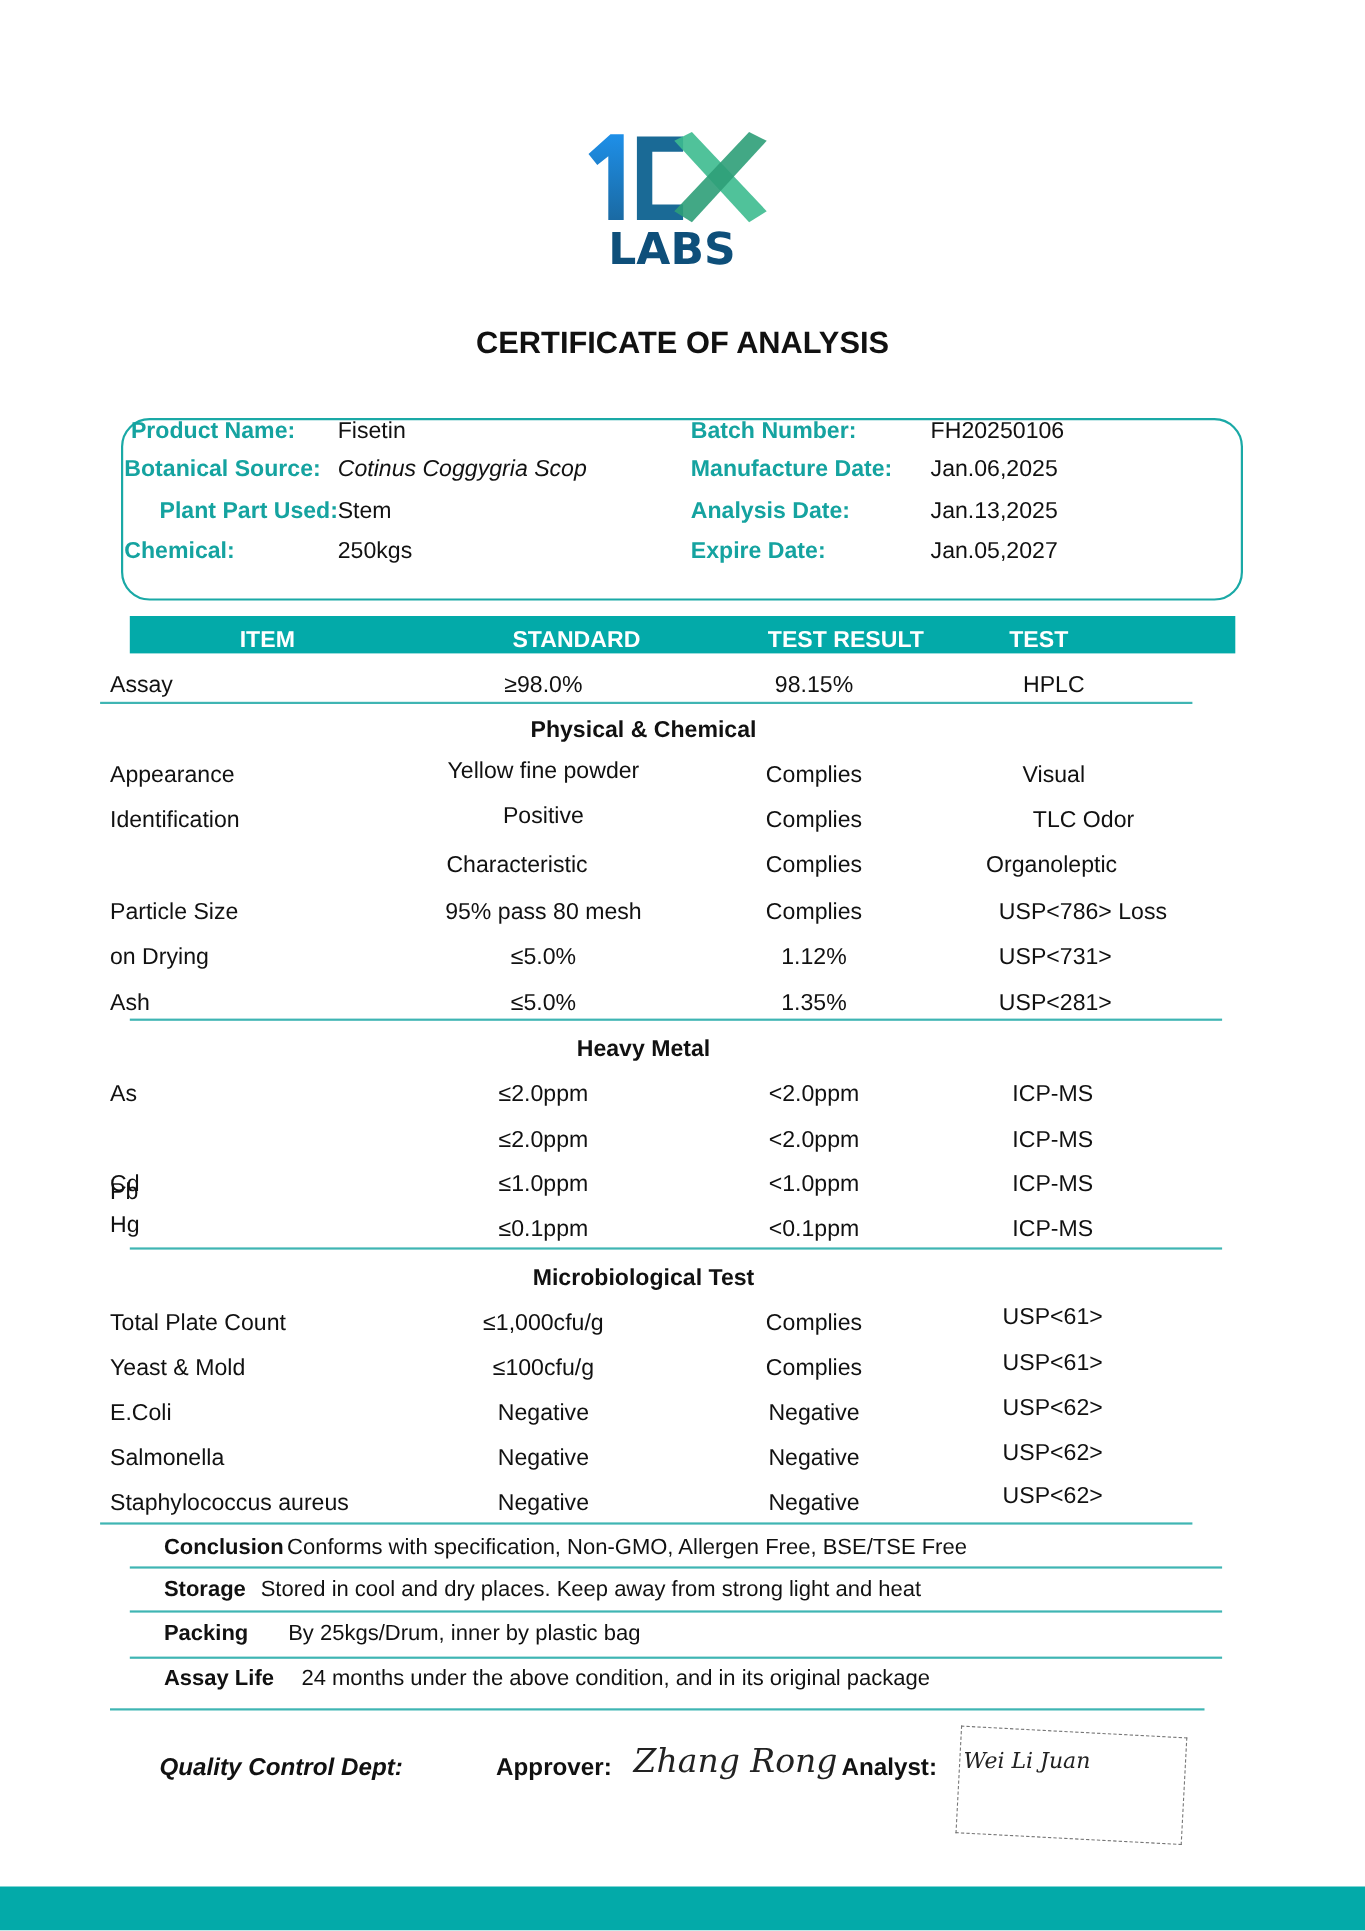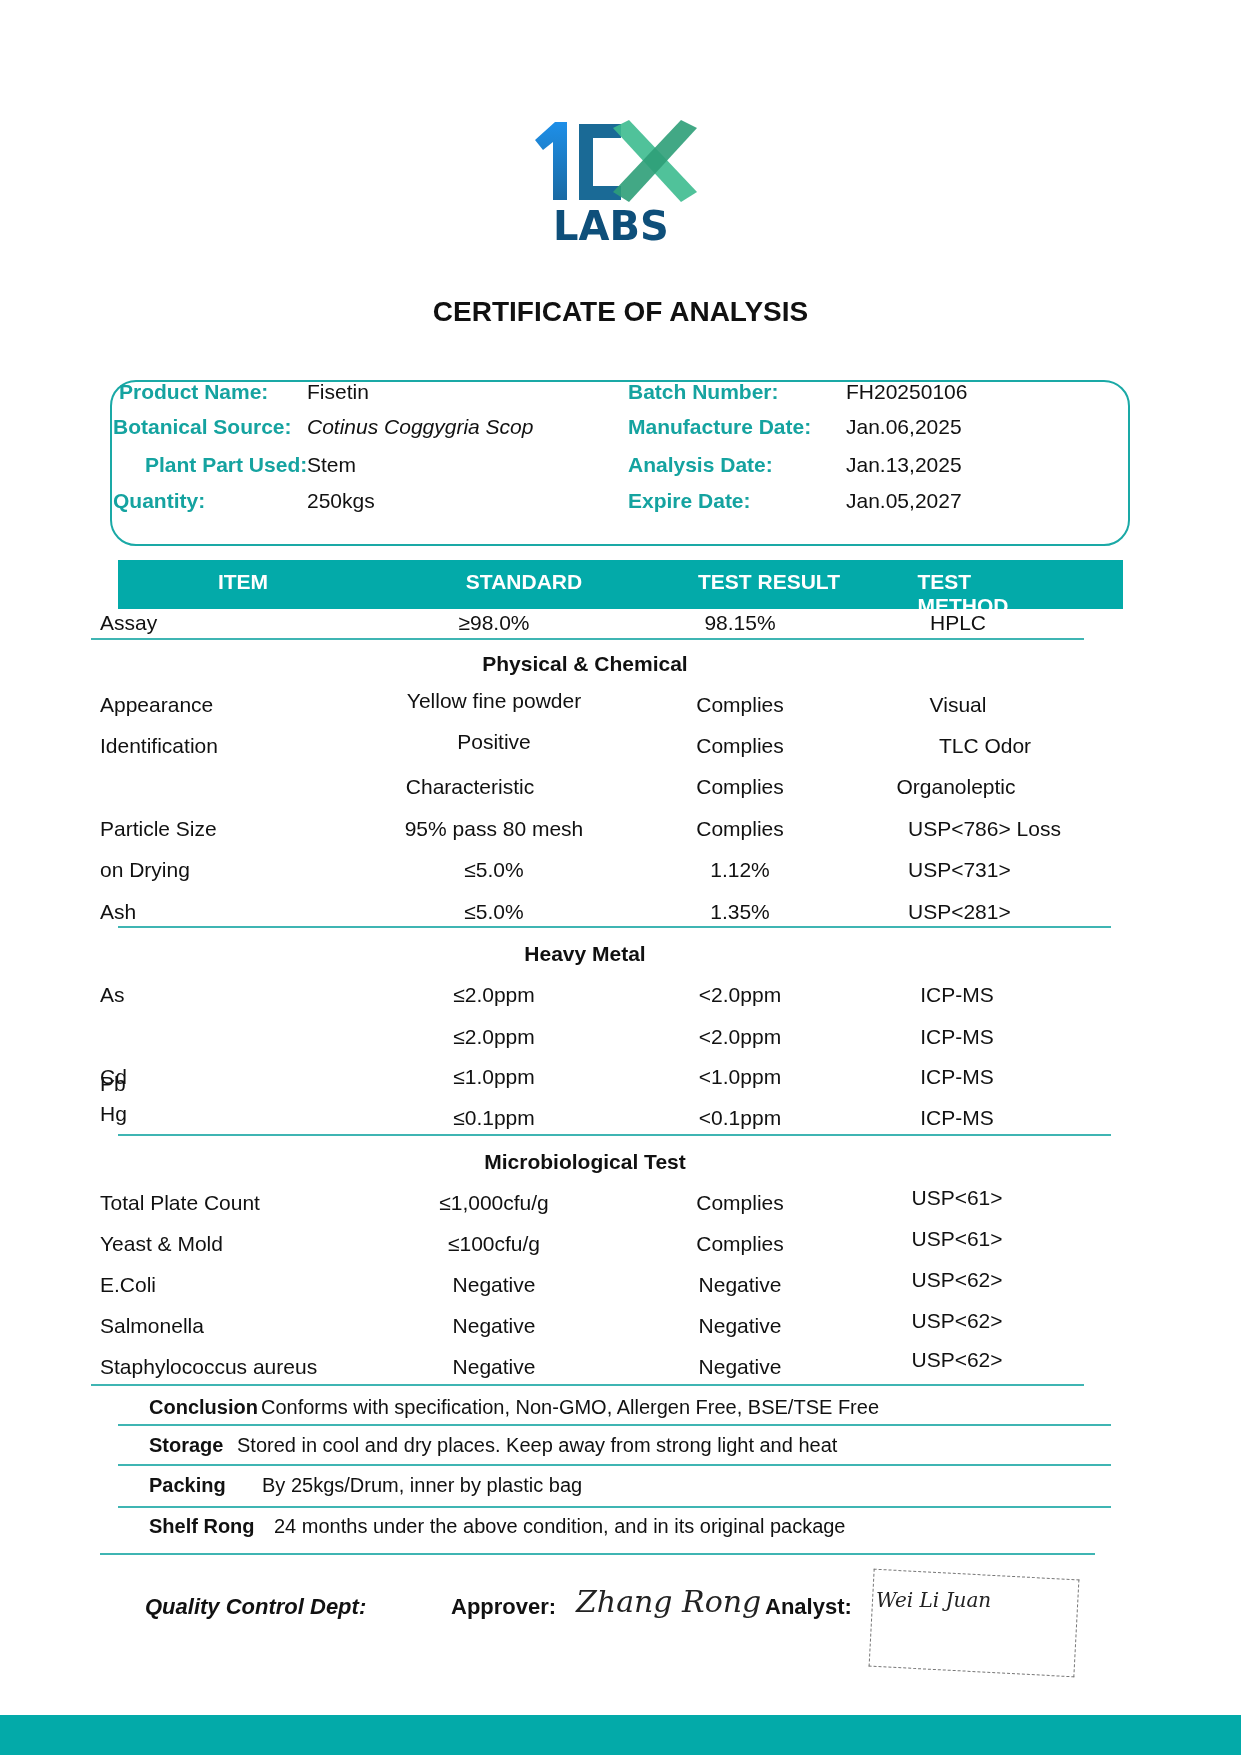--- a/index.html
+++ b/index.html
@@ -10,21 +10,21 @@
   .logo { position: absolute; left: 533px; top: 118px; width: 175px; height: 130px; }
   .title { position: absolute; left: 0; width: 1241px; top: 296px; text-align: center;
            font-size: 28px; font-weight: bold; letter-spacing: 0px; }
   
   .info-box { position: absolute; left: 110px; top: 380px; width: 1020px; height: 166px;
               border: 2px solid #1aa9a6; border-radius: 26px; box-sizing: border-box; }
   .lbl { color: #15a3a0; font-weight: bold; font-size: 21px; }
   .val { color: #111; font-size: 21px; }
   .val.italic { font-style: italic; }
   
-  .thead { position: absolute; left: 118px; top: 560px; width: 1005px; height: 49px;
+  .thead { position: absolute; left: 118px; top: 560px; width: 1005px; height: 34px;
            background: #03aaa9; }
   .th { position: absolute; top: 10px; color: #fff; font-weight: bold; font-size: 21px; transform: translateX(-50%); }
   .cell { position: absolute; font-size: 21px; color: #111; white-space: nowrap; }
   .c-center { transform: translateX(-50%); }
   .section { position: absolute; left: 0; width: 1180px; text-align: center; font-weight: bold; font-size: 21px; }
   .hline { position: absolute; height: 2px; background: #3fb5b3; }
   .kv-key { font-weight: bold; font-size: 20px; }
   .kv-val { font-size: 20px; }
   .sig-lbl { font-weight: bold; font-size: 22px; }
   .sig { font-family: "DejaVu Serif", serif; font-style: italic; font-size: 30px; color: #222; }
@@ -57,21 +57,21 @@
 
 <div class="title">CERTIFICATE OF ANALYSIS</div>
 
 <div class="info-box"></div>
 <span class="abs lbl" style="left:119px; top:380px;">Product Name:</span>
 <span class="abs val" style="left:307px; top:380px;">Fisetin</span>
 <span class="abs lbl" style="left:113px; top:415px;">Botanical Source:</span>
 <span class="abs val italic" style="left:307px; top:415px;">Cotinus Coggygria Scop</span>
 <span class="abs lbl" style="left:113px; top:453px;margin-left:32px;">Plant Part Used:</span>
 <span class="abs val" style="left:307px; top:453px;">Stem</span>
-<span class="abs lbl" style="left:113px; top:489px;">Quantity:</span>
+<span class="abs lbl" style="left:113px; top:489px;">Chemical:</span>
 <span class="abs val" style="left:307px; top:489px;">250kgs</span>
 
 <span class="abs lbl" style="left:628px; top:380px;">Batch Number:</span>
 <span class="abs val" style="left:846px; top:380px;">FH20250106</span>
 <span class="abs lbl" style="left:628px; top:415px;">Manufacture Date:</span>
 <span class="abs val" style="left:846px; top:415px;">Jan.06,2025</span>
 <span class="abs lbl" style="left:628px; top:453px;">Analysis Date:</span>
 <span class="abs val" style="left:846px; top:453px;">Jan.13,2025</span>
 <span class="abs lbl" style="left:628px; top:489px;">Expire Date:</span>
 <span class="abs val" style="left:846px; top:489px;">Jan.05,2027</span>
@@ -200,21 +200,21 @@
   <span class="abs kv-key" style="left:149px; top:1434px;">Storage</span>
   <span class="abs kv-val" style="left:237px; top:1434px;">Stored in cool and dry places. Keep away from strong light and heat</span>
 </div>
 <div class="hline" style="left:118px; top:1464px; width:993px;"></div>
 <div>
   <span class="abs kv-key" style="left:149px; top:1474px;">Packing</span>
   <span class="abs kv-val" style="left:262px; top:1474px;">By 25kgs/Drum, inner by plastic bag</span>
 </div>
 <div class="hline" style="left:118px; top:1506px; width:993px;"></div>
 <div>
-  <span class="abs kv-key" style="left:149px; top:1515px;">Shelf Rong</span>
+  <span class="abs kv-key" style="left:149px; top:1515px;">Assay Life</span>
   <span class="abs kv-val" style="left:274px; top:1515px;">24 months under the above condition, and in its original package</span>
 </div>
 <div class="hline" style="left:100px; top:1553px; width:995px;"></div>
 
 <span class="abs sig-lbl" style="left:145px; top:1594px;font-style:italic;">Quality Control Dept:</span>
 <span class="abs sig-lbl" style="left:451px; top:1594px;">Approver:</span>
 <span class="abs sig" style="left:576px; top:1584px;">Zhang Rong</span>
 <span class="abs sig-lbl" style="left:765px; top:1594px;">Analyst:</span>
 <div class="sig-box"></div>
 <span class="abs sig" style="left:876px; top:1588px; font-size:20px;">Wei Li Juan</span>

